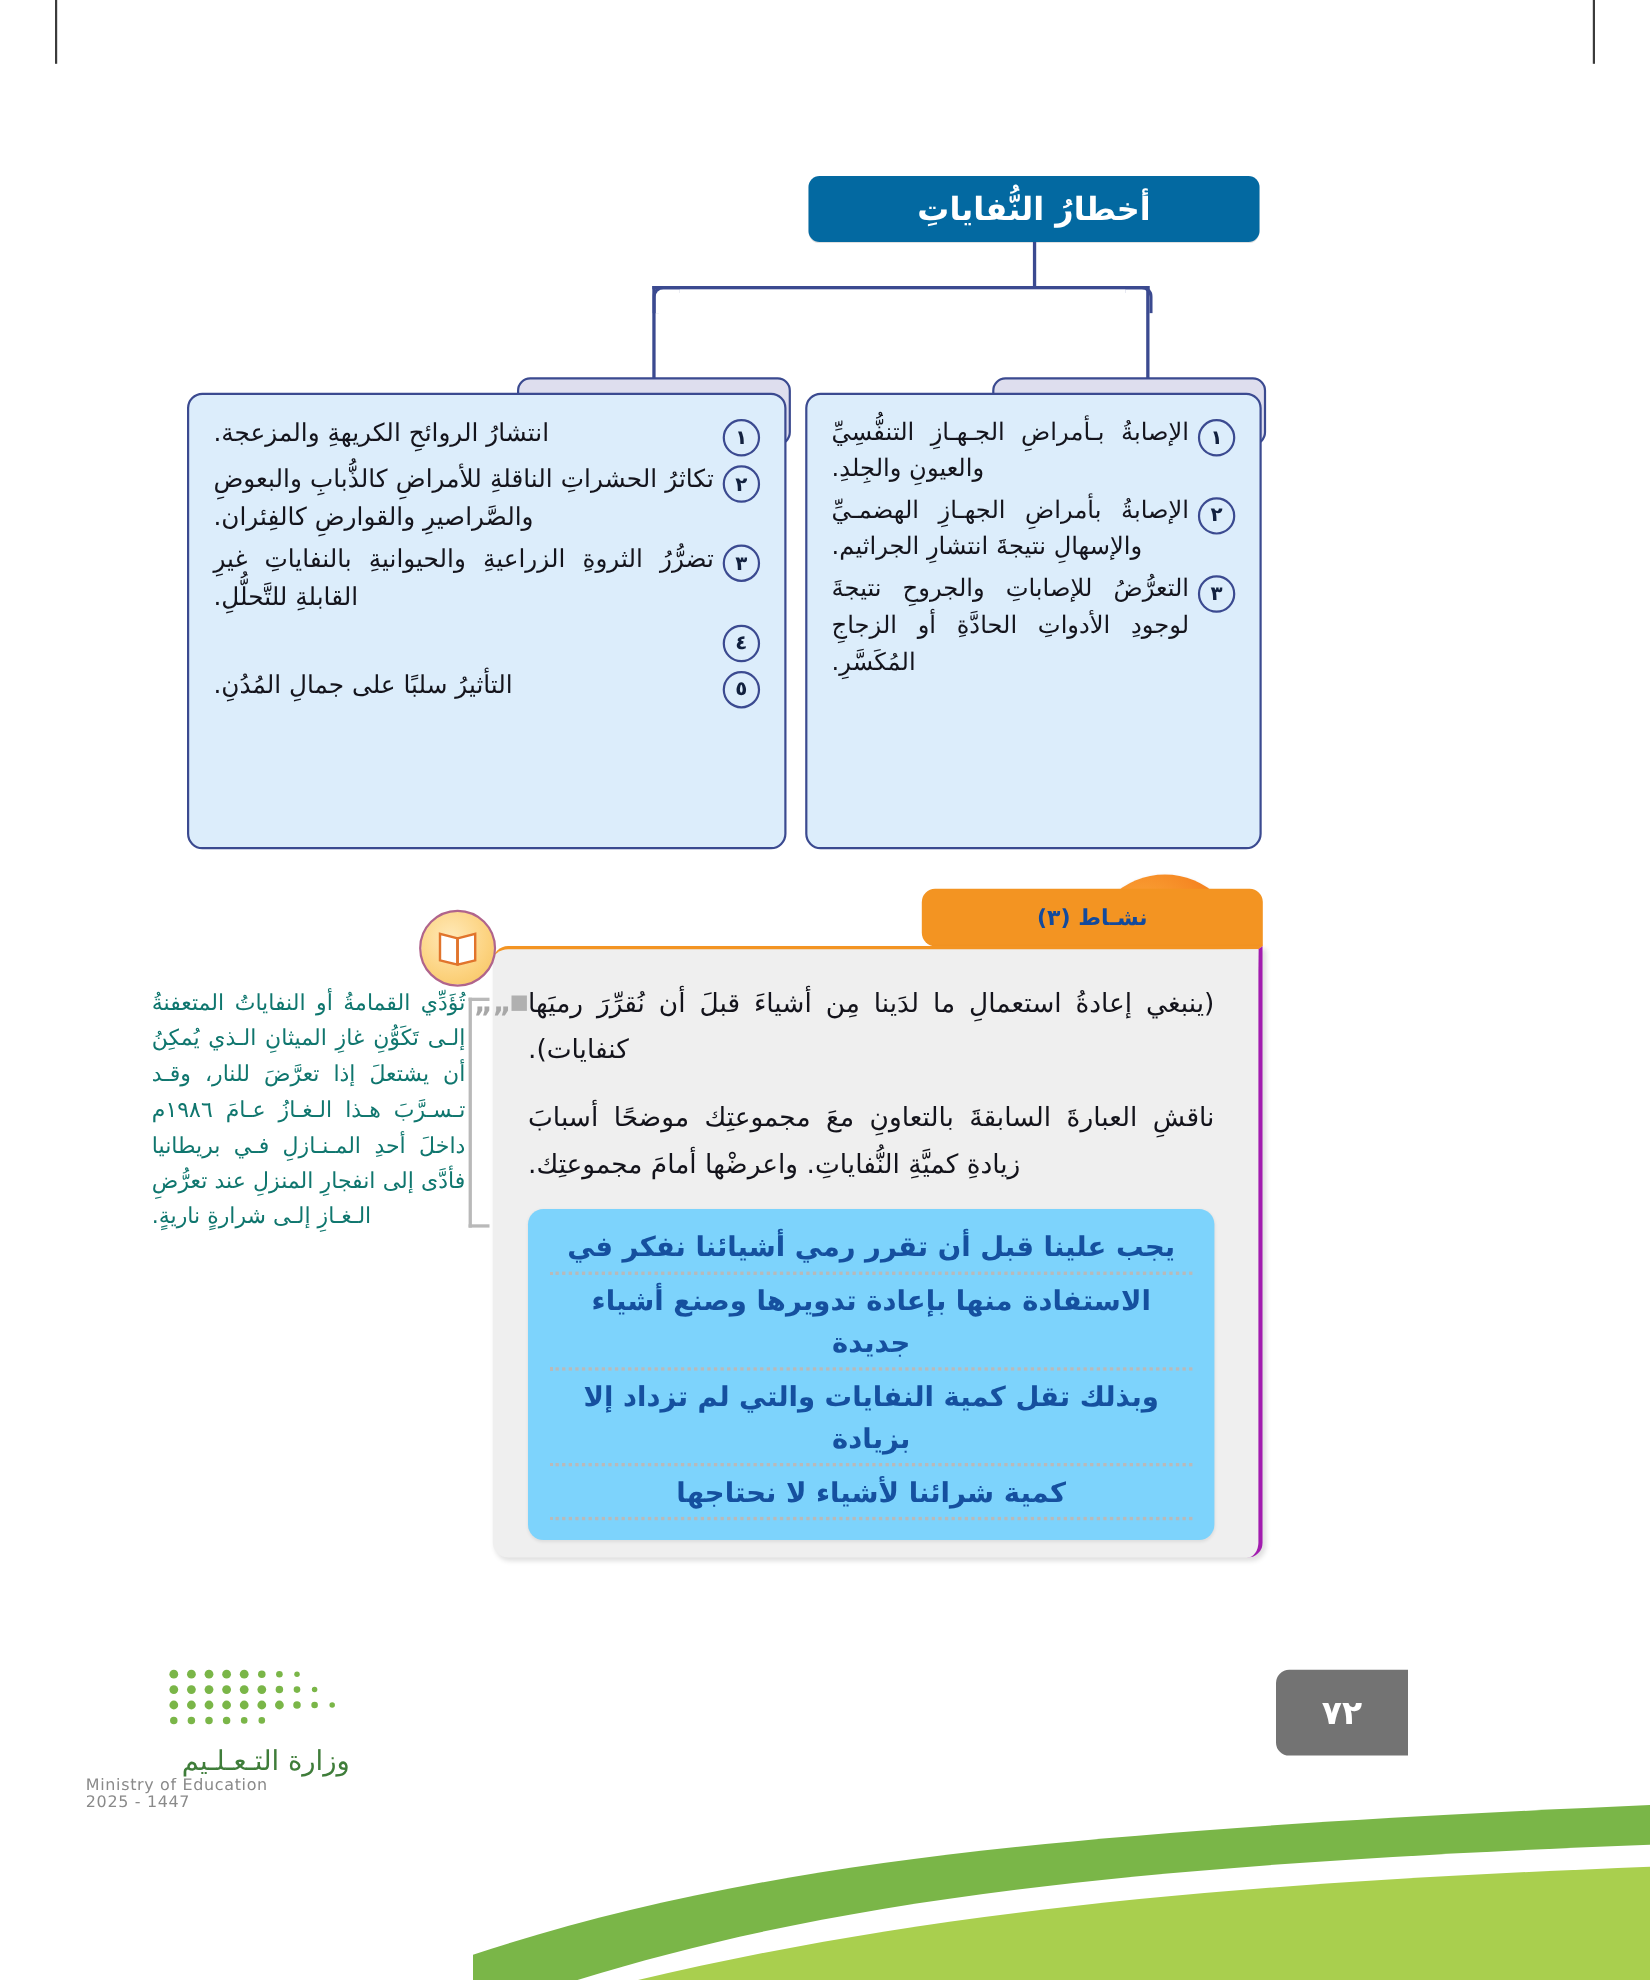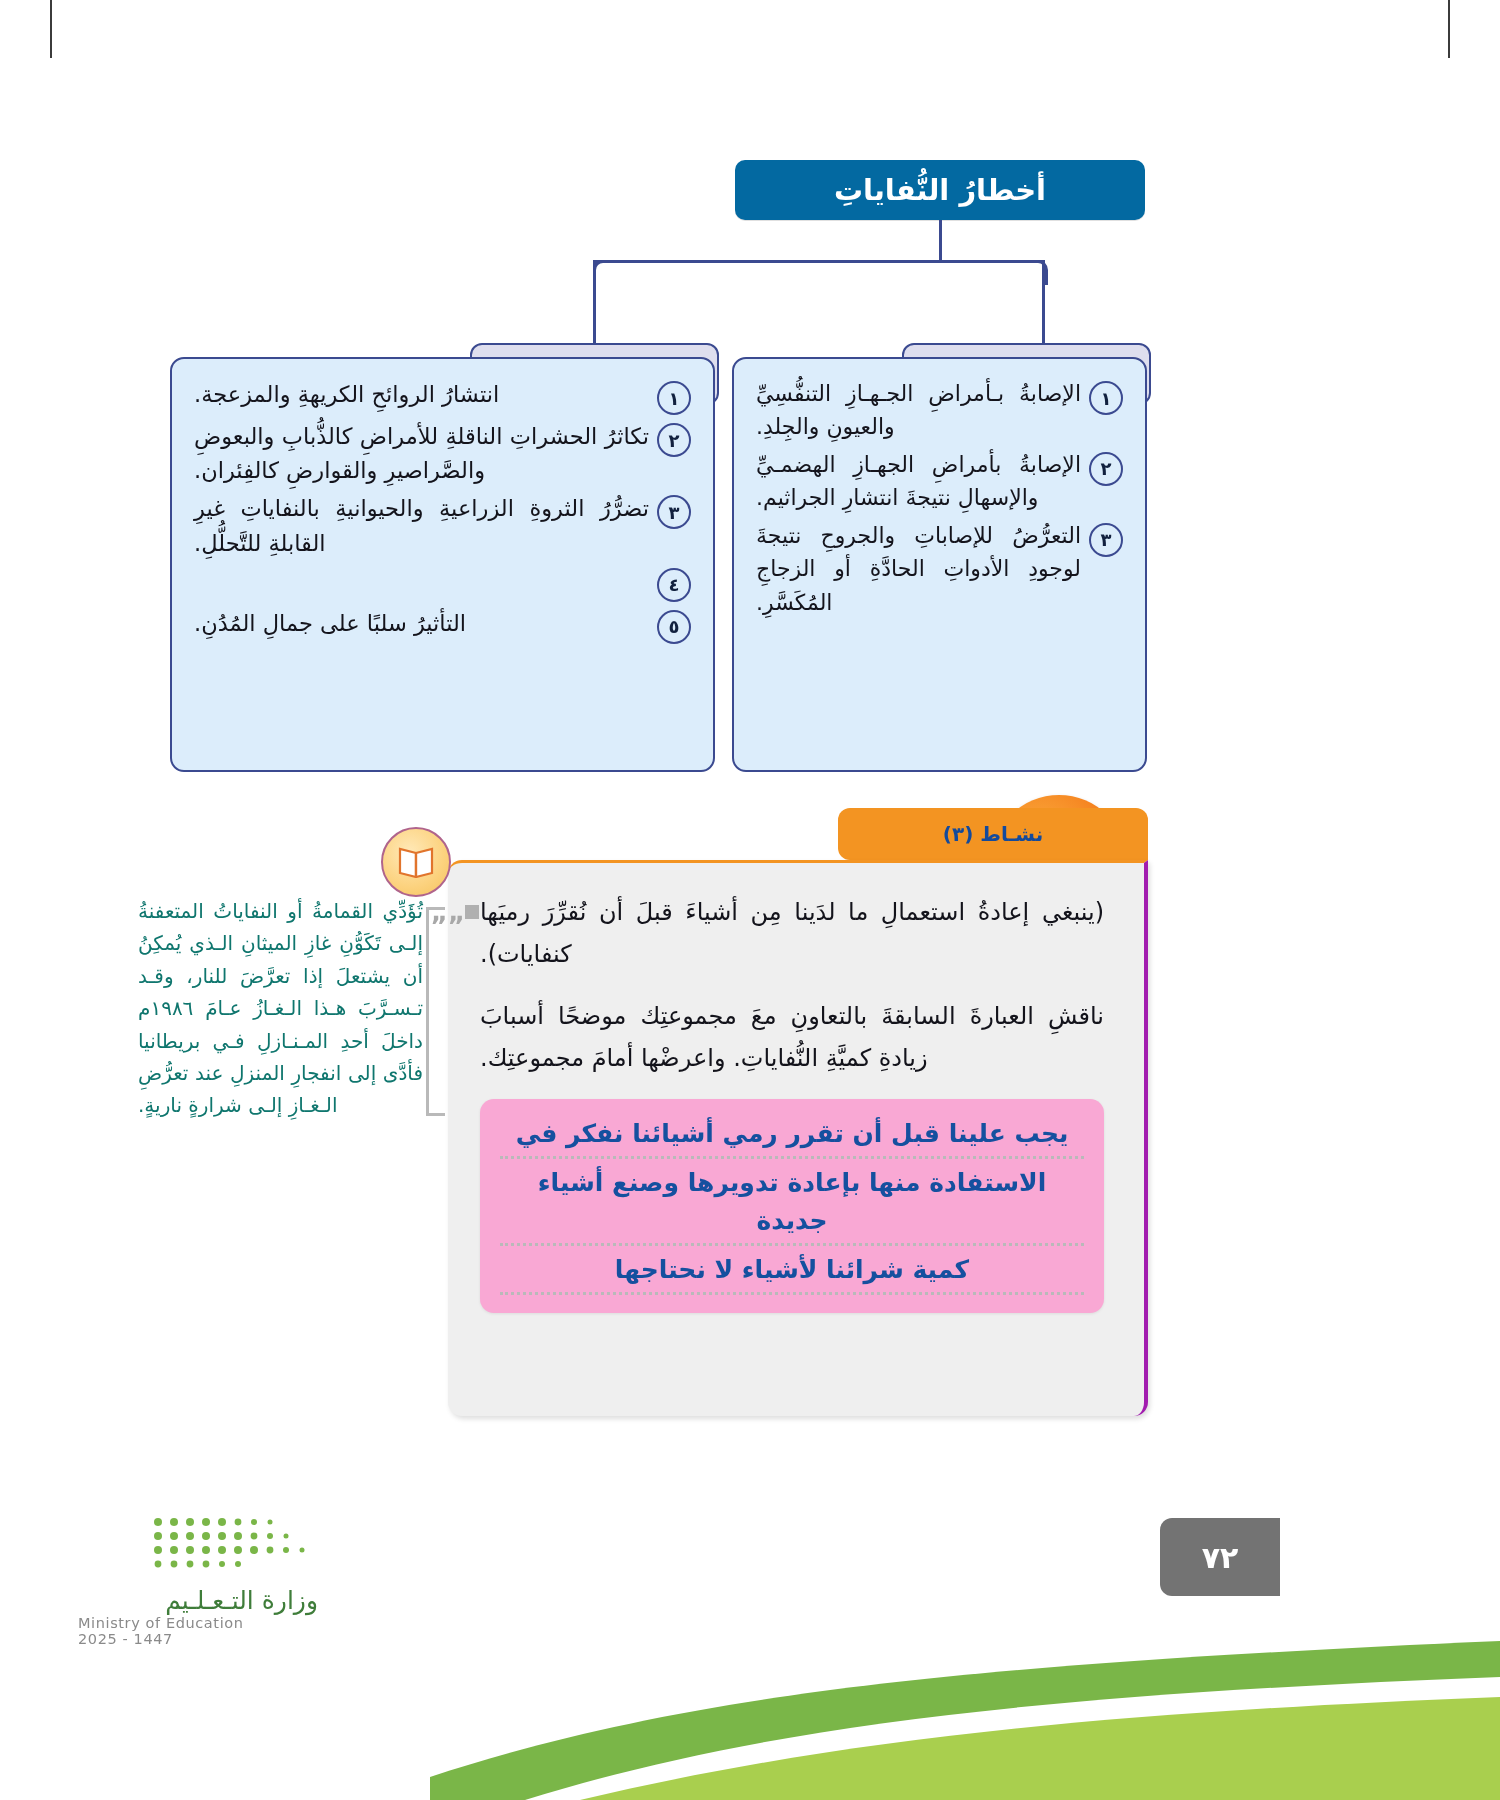--- a/index.html
+++ b/index.html
@@ -159,21 +159,21 @@
   .act-p {
     font-size: 24px;
     line-height: 1.75;
     text-align: justify;
     text-align-last: left;
     color: #13131b;
     margin: 0 0 20px 0;
   }
   #answer-card {
     margin-top: 8px;
-    background: #f9a8d4;
+    background: #7dd3fc;
     border-radius: 14px;
     padding: 16px 20px 18px 20px;
     box-shadow: 0 1px 3px rgba(0,0,0,.08);
   }
   .ans-line {
     color: #15509f;
     font-size: 25px;
     font-weight: bold;
     line-height: 1.52;
     text-align: center;
@@ -362,20 +362,21 @@
 <div id="activity">
   <div id="activity-tab">نشـاط (٣)</div>
 
   <div id="activity-body">
     <p class="act-p">(ينبغي إعادةُ استعمالِ ما لدَينا مِن أشياءَ قبلَ أن نُقرِّرَ رميَها كنفايات).</p>
     <p class="act-p">ناقشِ العبارةَ السابقةَ بالتعاونِ معَ مجموعتِك موضحًا أسبابَ زيادةِ كميَّةِ النُّفاياتِ. واعرضْها أمامَ مجموعتِك.</p>
 
     <div id="answer-card">
       <div class="ans-line">يجب علينا قبل أن تقرر رمي أشيائنا نفكر في</div>
       <div class="ans-line">الاستفادة منها بإعادة تدويرها وصنع أشياء جديدة</div>
+      <div class="ans-line">وبذلك تقل كمية النفايات والتي لم تزداد إلا بزيادة</div>
       <div class="ans-line">كمية شرائنا لأشياء لا نحتاجها</div>
     </div>
   </div>
 </div>
 
 <div id="side-note">
   <div id="book-badge">
     <svg width="40" height="32" viewBox="0 0 40 32">
       <path d="M20 7 L4 3 L4 27 L20 31 Z" fill="#ffffff" stroke="#e1742c" stroke-width="2.2"></path>
       <path d="M20 7 L36 3 L36 27 L20 31 Z" fill="#ffffff" stroke="#e1742c" stroke-width="2.2"></path>

